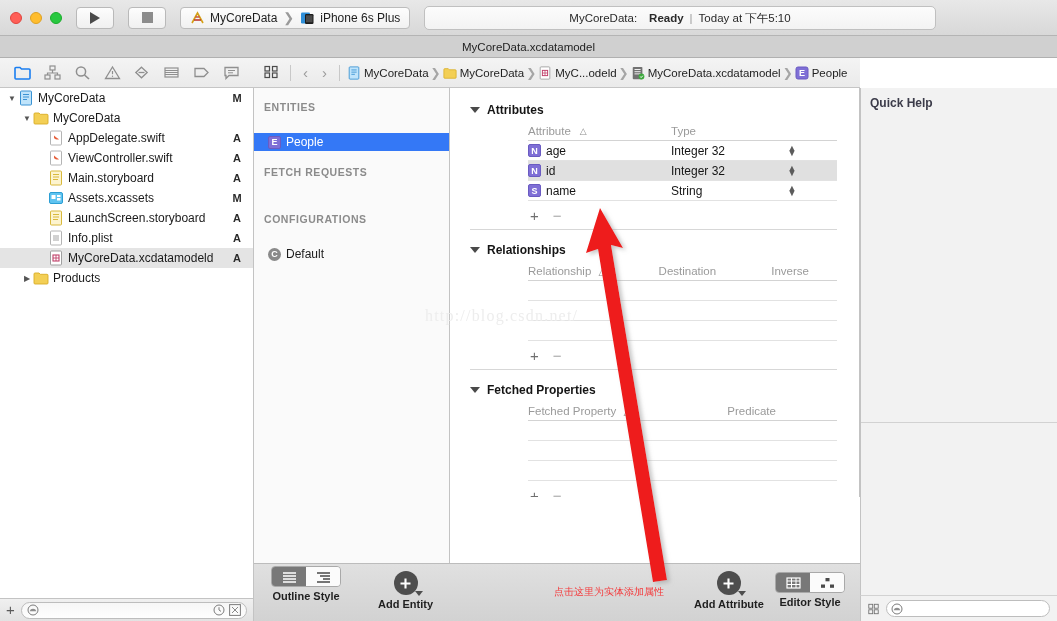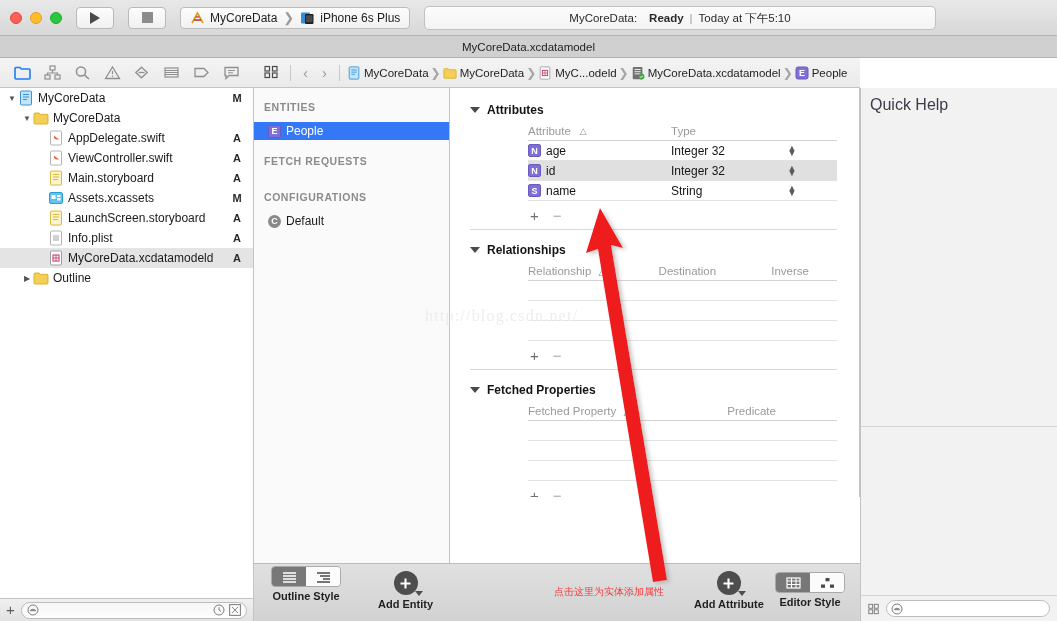--- a/index.html
+++ b/index.html
@@ -124,21 +124,21 @@
   .crumb-chev { color: #a5a5a5; font-size: 12px; margin: 0 2px; }
 
   
   .entities {
     position: absolute; left: 254px; top: 88px; width: 196px; height: 475px;
     background: #fafafa; border-right: 1px solid #c3c3c3;
     padding-top: 10px; font-size: 11px;
   }
   .ent-header {
     font-size: 10.5px; font-weight: bold; letter-spacing: .55px;
-    color: #8b8b8b; padding: 3px 0 9px 10px; text-transform: uppercase;
+    color: #8b8b8b; padding: 3px 0 20px 10px; text-transform: uppercase;
   }
   .ent-row {
     display: flex; align-items: center; gap: 5px;
     height: 18px; padding-left: 14px; font-size: 12px; color: #1c1c1c;
   }
   .ent-row.sel { background: #3478f6; color: #ffffff; }
   .badge-sq {
     width: 13px; height: 13px; border-radius: 2px;
     display: flex; align-items: center; justify-content: center;
     font-size: 9px; font-weight: bold; color: #fff; flex: none;
@@ -200,21 +200,21 @@
   .c-inv { width: 66px; }
   .c-fp { width: 200px; }
   .c-pred { width: 110px; }
 
   
   .inspector {
     position: absolute; left: 860px; top: 88px; width: 197px; height: 510px;
     background: #f2f2f2; border-left: 1px solid #c3c3c3;
   }
   .qh-title {
-    font-size: 16px; font-weight: normal; color: #3c3c4a;
+    font-size: 12px; font-weight: bold; color: #3c3c4a;
     padding: 8px 0 0 9px;
   }
   .qh-rule { border-top: 1px solid #d2d2d2; margin-top: 312px; }
   .insp-bottom {
     position: absolute; left: 860px; top: 595px; width: 197px; height: 26px;
     background: #f2f2f2; border-top: 1px solid #d2d2d2; border-left: 1px solid #c3c3c3;
     display: flex; align-items: center; gap: 7px; padding: 0 7px;
   }
   .insp-filter {
     flex: 1; height: 17px; border-radius: 9px;
@@ -457,21 +457,21 @@
           </svg></span>
         <span class="navlabel">MyCoreData.xcdatamodeld</span>
         <span class="navstatus">A</span>
       </div>
       <div class="navrow">
         <span style="width:21px;flex:none"></span>
         <span class="disc">▶</span>
         <span class="fileicon"><svg width="16" height="16" viewBox="0 0 16 16">
             <path d="M1 4a1 1 0 011-1h4l1.3 1.3H14a1 1 0 011 1V13a1 1 0 01-1 1H2a1 1 0 01-1-1z" fill="#f3cf55" stroke="#d9ad26" stroke-width=".9"></path>
           </svg></span>
-        <span class="navlabel">Outline</span>
+        <span class="navlabel">Products</span>
         <span class="navstatus"></span>
       </div>
     </div>
 
   <div class="nav-bottom">
     <span style="font-size:15px;color:#5a5a5a;line-height:12px">+</span>
     <div class="filterfield">
       <svg width="12" height="12" viewBox="0 0 12 12">
           <circle cx="6" cy="6" r="5" fill="none" stroke="#7c7c7c" stroke-width="1"></circle>
           <path d="M2.6 7.2a3.6 3.6 0 016.8 0z" fill="#8d8d8d"></path>

